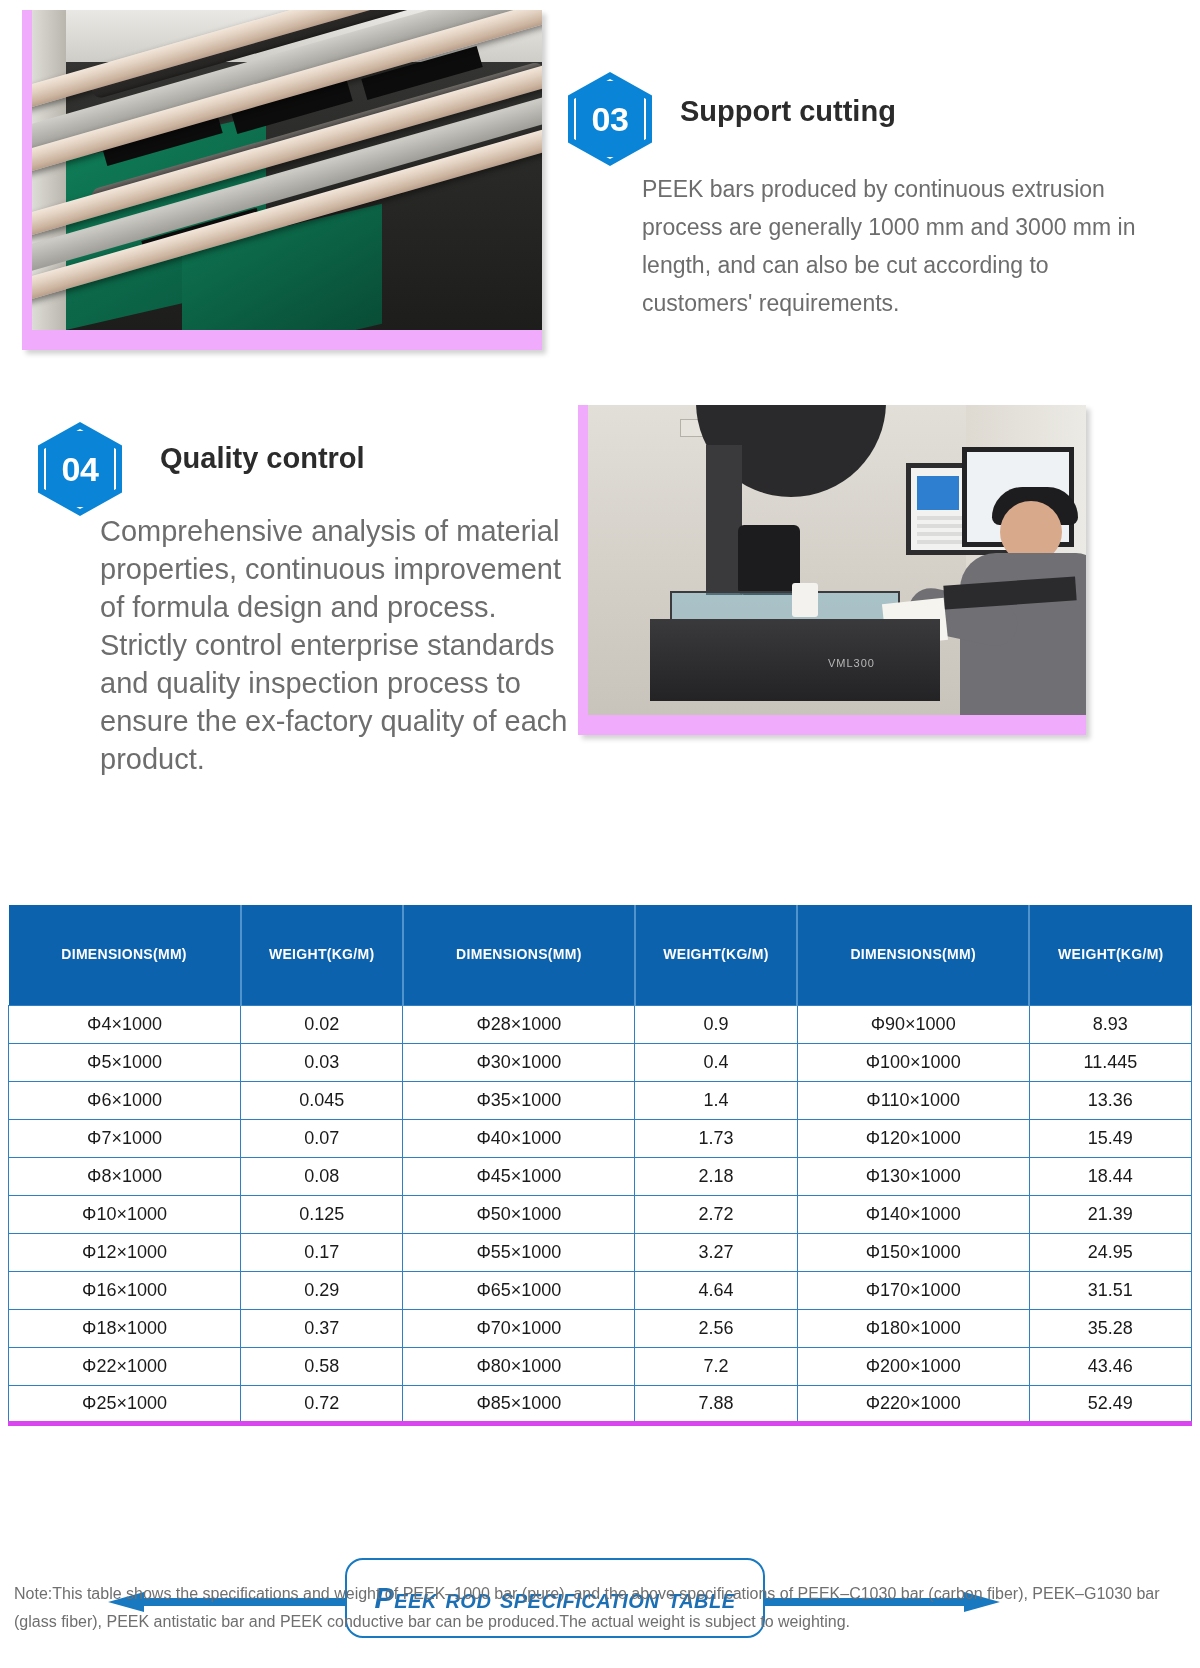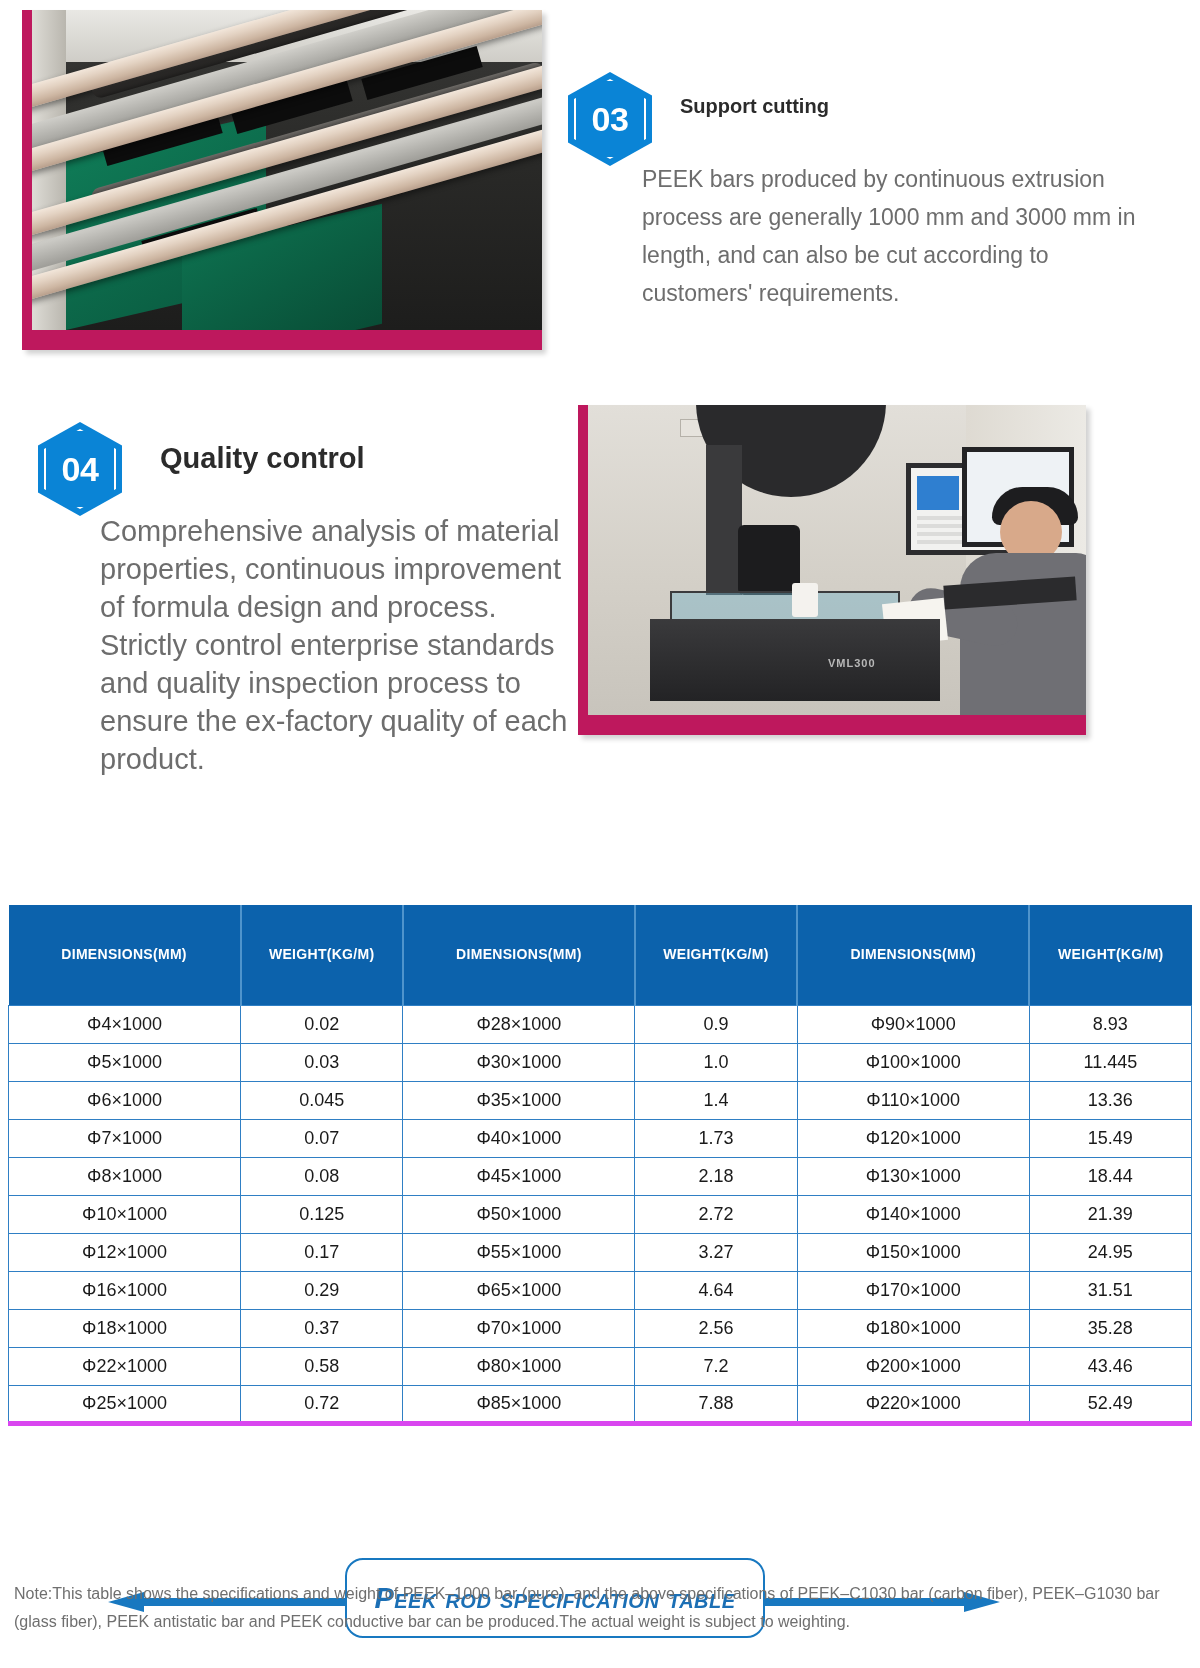--- a/index.html
+++ b/index.html
@@ -9,23 +9,22 @@
     background: #ffffff;
     font-family: "Liberation Sans", sans-serif;
   }
   .page { position: relative; width: 1200px; height: 1668px; overflow: hidden; }
 
   
   .sec03 { position: absolute; left: 0; top: 0; width: 1200px; height: 380px; }
 
   .photo-frame {
     position: absolute;
-    background: #be185d;
+    background: #f0abfc;
     box-shadow: 4px 4px 5px rgba(0,0,0,0.18);
-    font-weight: bold;
   }
   .photo-03 { left: 22px; top: 10px; width: 520px; height: 340px; padding: 0 0 10px 10px; }
   .photo-03 .inner { position: relative; width: 510px; height: 320px; overflow: hidden; background:#222; }
 
   
   .rods-scene { position: absolute; inset: 0; background: linear-gradient(180deg,#3a3a38 0%,#2a2a28 45%, #1d1d1c 100%); }
   .rods-scene .topwall {
     position:absolute; left:0; top:0; width:100%; height:52px;
     background: linear-gradient(180deg,#e9e8e4,#cfcdc7);
   }
@@ -89,24 +88,24 @@
     filter: blur(3px); z-index: -1;
   }
   .hex .num {
     position: relative; z-index: 3; color: #fff;
     font-size: 34px; font-weight: bold; letter-spacing: -0.5px;
     font-family: "Liberation Sans", sans-serif;
   }
 
   .sec03 .sec-title {
     position: absolute; left: 680px; top: 95px;
-    font-size: 20px; font-weight: bold; color: #2b2b2b;
+    font-size: 29px; font-weight: bold; color: #2b2b2b;
   }
   .sec03 .sec-body {
-    position: absolute; left: 642px; top: 160px; width: 520px;
+    position: absolute; left: 642px; top: 170px; width: 520px;
     font-size: 23px; line-height: 38px; color: #6d6d6d;
   }
 
   
   .sec04 { position: absolute; left: 0; top: 390px; width: 1200px; height: 370px; }
   .sec04 .hexwrap { position: absolute; left: 38px; top: 32px; }
   .sec04 .sec-title {
     position: absolute; left: 160px; top: 52px;
     font-size: 29px; font-weight: bold; color: #2b2b2b;
   }
@@ -332,21 +331,21 @@
           <td>0.02</td>
           <td>Φ28×1000</td>
           <td>0.9</td>
           <td>Φ90×1000</td>
           <td>8.93</td>
         </tr>
         <tr>
           <td>Φ5×1000</td>
           <td>0.03</td>
           <td>Φ30×1000</td>
-          <td>1.0</td>
+          <td>0.4</td>
           <td>Φ100×1000</td>
           <td>11.445</td>
         </tr>
         <tr>
           <td>Φ6×1000</td>
           <td>0.045</td>
           <td>Φ35×1000</td>
           <td>1.4</td>
           <td>Φ110×1000</td>
           <td>13.36</td>

